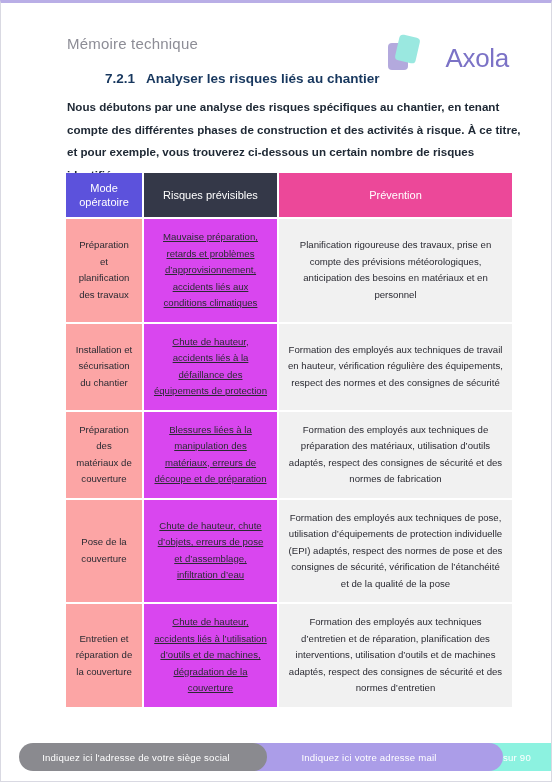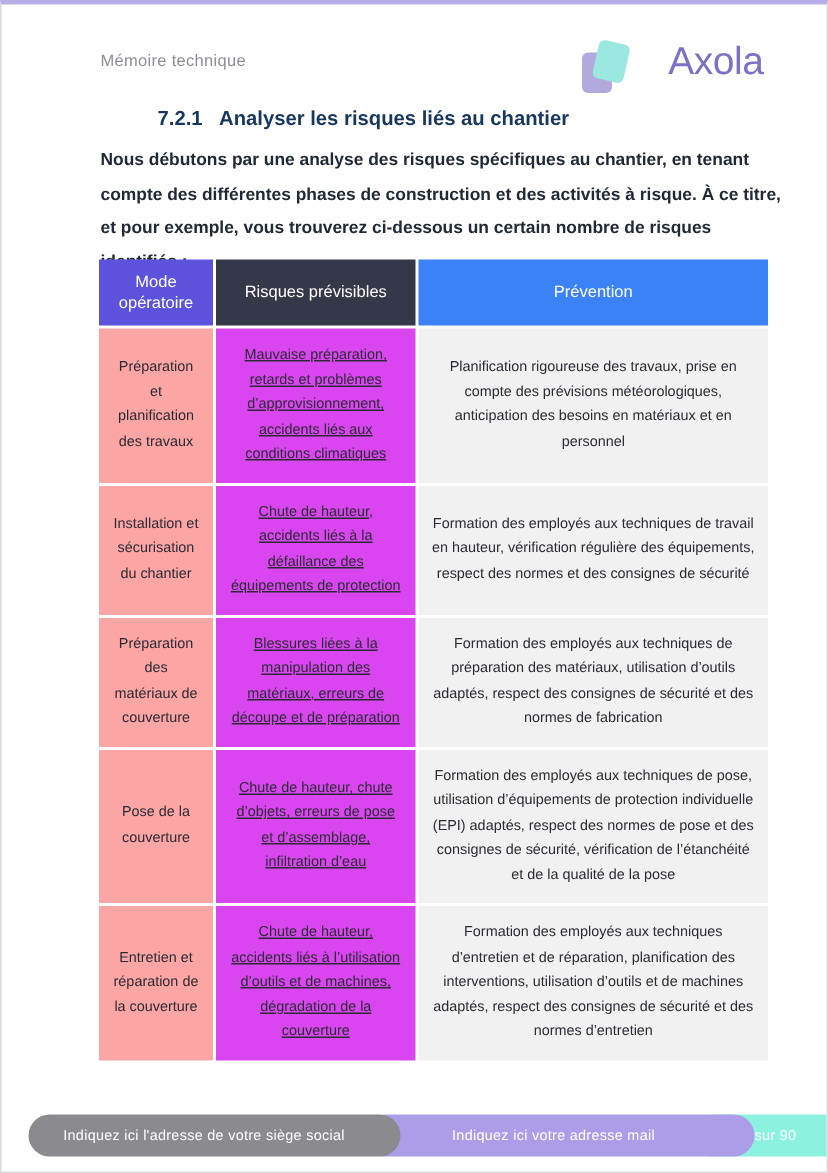--- a/index.html
+++ b/index.html
@@ -33,34 +33,34 @@
     top: 24px;
     left: 0;
     width: 552px;
     height: 44px;
   }
 
   #header-label {
     position: absolute;
     left: 66px;
     top: 8px;
-    font-size: 11px;
+    font-size: 15px;
     color: #8d8d96;
     letter-spacing: 0.2px;
     white-space: nowrap;
     text-align: center;
   }
 
   #brand-logo {
     position: absolute;
     right: 44px;
     top: 0px;
     height: 44px;
     display: flex;
-    align-items: flex-start;
+    align-items: flex-end;
     gap: 23px;
   }
 
   .logo-mark {
     position: relative;
     width: 34px;
     height: 36px;
   }
   .logo-mark .sq-back {
     position: absolute;
@@ -138,21 +138,21 @@
 
   th.col-mode {
     background: #5c52dc;
     width: 76px;
   }
   th.col-risk {
     background: #343848;
     width: 133px;
   }
   th.col-prev {
-    background: #3b82f6;
+    background: #ec4899;
   }
 
   #risk-table td {
     vertical-align: middle;
     text-align: center;
     font-size: 9.6px;
     line-height: 16.5px;
     color: #2b2b33;
     padding: 10px 9px;
   }

